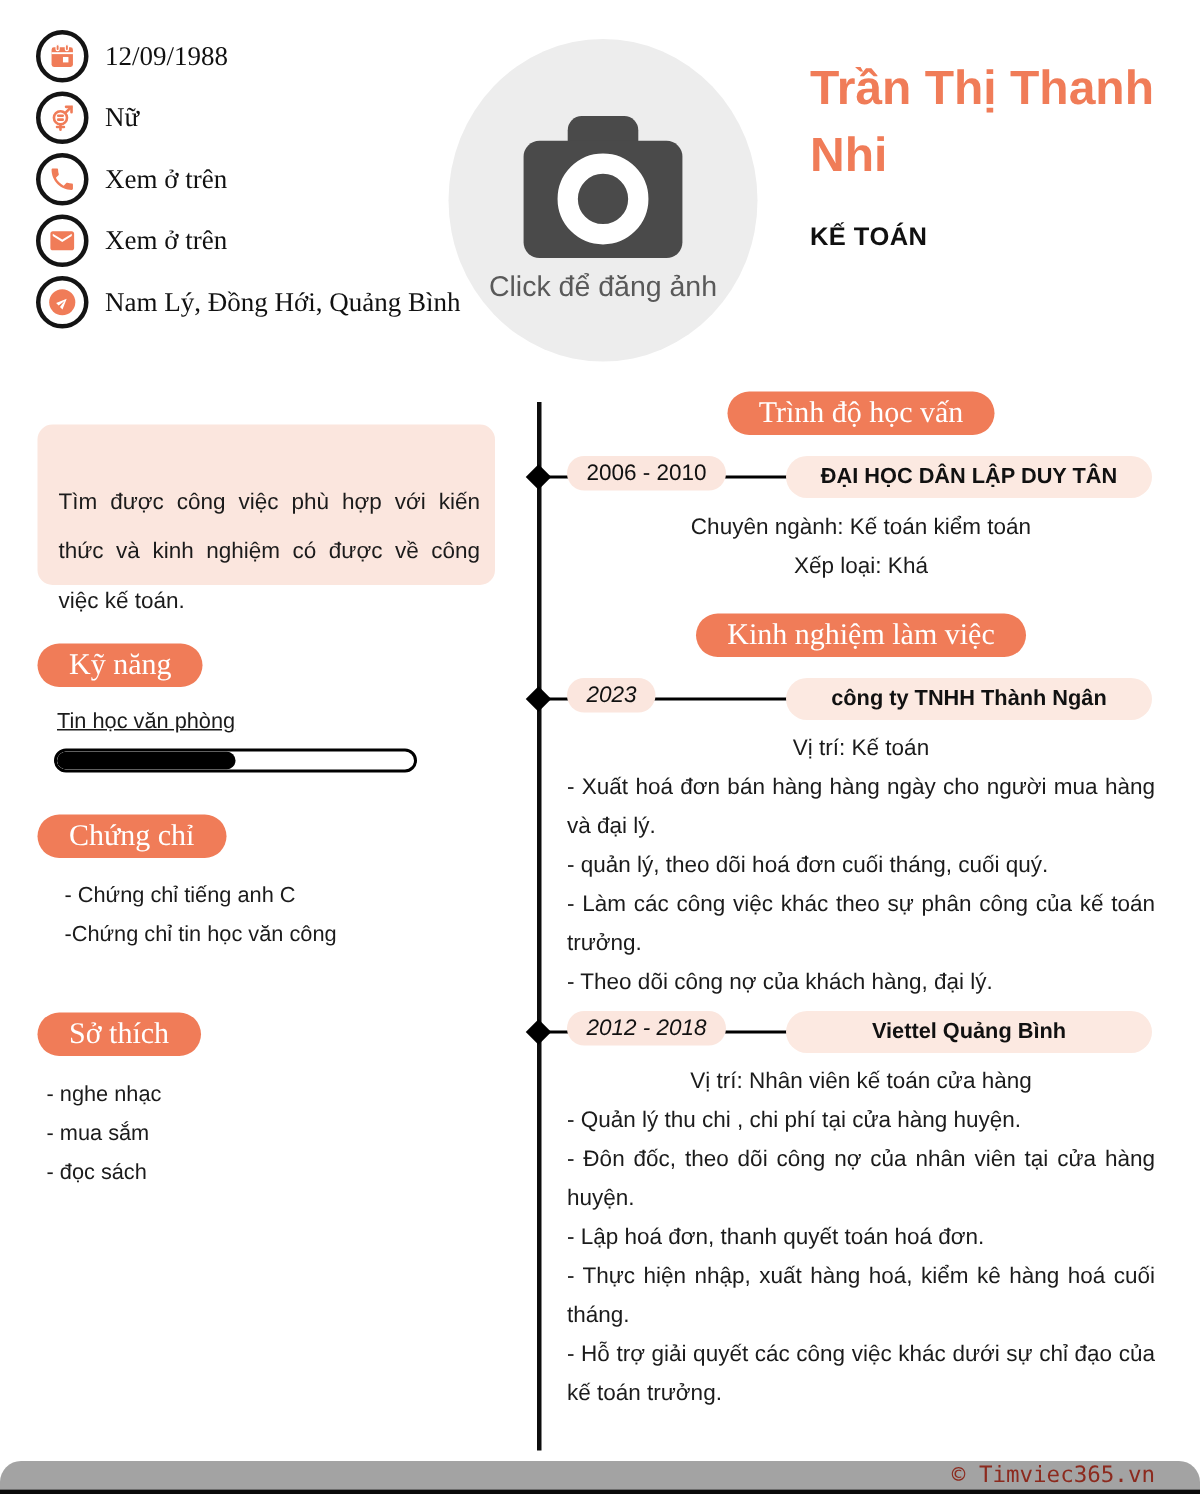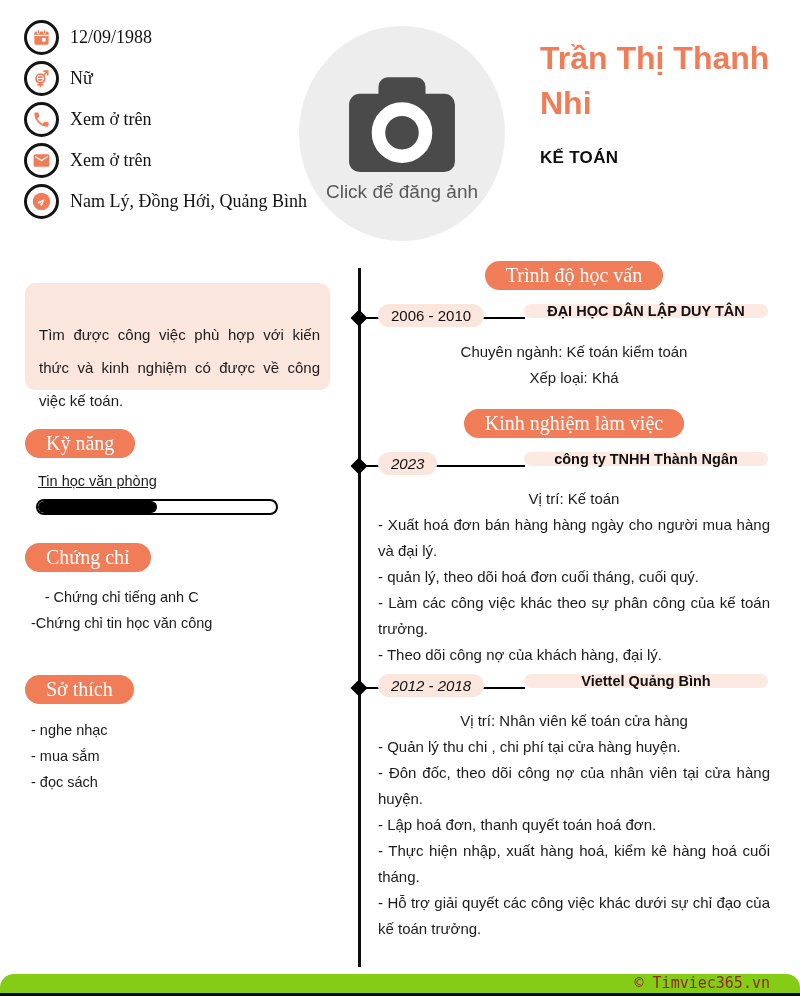--- a/index.html
+++ b/index.html
@@ -53,21 +53,21 @@
   .pill-skills { position:absolute; left:25px; top:429px; }
   .skill-label { position:absolute; left:38px; top:473px; font-size:14.5px;text-decoration:underline; }
   .skill-bar {
     position:absolute; left:36px; top:499px; width:242px; height:16px; box-sizing:border-box;
     border:2px solid #000; border-radius:9px; background:#fff; overflow:hidden;
   }
   .skill-fill { height:100%; background:#000; border-radius:8px; }
 
   .pill-certs { position:absolute; left:25px; top:543px; }
   .cert-list { position:absolute; left:31px; top:589px; font-size:14.5px; }
-  .cert-list p { margin:0 0 9px 0; line-height:17px;text-align:center; }
+  .cert-list p { margin:0 0 9px 12px; line-height:17px; }
 
   .pill-hobby { position:absolute; left:25px; top:675px; }
   .hobby-list { position:absolute; left:31px; top:722px; font-size:14.5px; }
   .hobby-list p { margin:0 0 9px 0; line-height:17px; }
 
   
   .vline { position:absolute; left:358px; top:268px; width:3px; height:699px; background:#0d0d0d; }
   .rc-head { position:absolute; left:358px; width:432px; text-align:center; }
   .rc-head-edu { top:261px; }
   .rc-head-exp { top:409px; }
@@ -77,36 +77,36 @@
   .conn { position:absolute; left:361px; width:164px; height:2px; background:#000; }
   .c1 { top:317px; } .c2 { top:465px; } .c3 { top:687px; }
 
   .date-pill {
     position:absolute; left:378px; background:#FBE6DE; border-radius:13px;
     font-size:15px; padding:3px 13px; color:#111; white-space:nowrap;
   }
   .dp1 { top:304px; } .dp2 { top:452px;font-style:italic; } .dp3 { top:674px;font-style:italic; }
 
   .title-pill {
-    position:absolute; left:524px; width:244px; height:14px; background:#FCE9E1;
+    position:absolute; left:524px; width:244px; height:28px; background:#FCE9E1;
     border-radius:14px; font-weight:bold; font-size:14.5px; color:#111;
     display:flex; align-items:center; justify-content:center; white-space:nowrap;
   }
   .tp1 { top:304px; } .tp2 { top:452px; } .tp3 { top:674px; }
 
   .rc-body { position:absolute; left:378px; width:392px; font-size:15px; line-height:26px; }
   .rc-body p { margin:0;text-align:center; }
   .rc-body p.j { text-align:justify; }
   .edu-body { top:339px; }
   .job1-body { top:486px; }
   .job2-body { top:708px; }
 
   
   .footer {
-    position:absolute; left:0; top:974px; width:800px; height:19px; background:#84cc16;
+    position:absolute; left:0; top:974px; width:800px; height:19px; background:#a3a3a3;
     border-radius:14px 14px 0 0; box-sizing:border-box; text-align:right; padding-right:30px;
     font-family:"DejaVu Sans Mono", monospace; font-size:15px; line-height:19px; color:#8C2A1E;
   }
   .bottom-line { position:absolute; left:0; top:993px; width:800px; height:3px; background:#0a0a0a; }
 </style>
 </head>
 <body>
 
 <div class="page">
 

